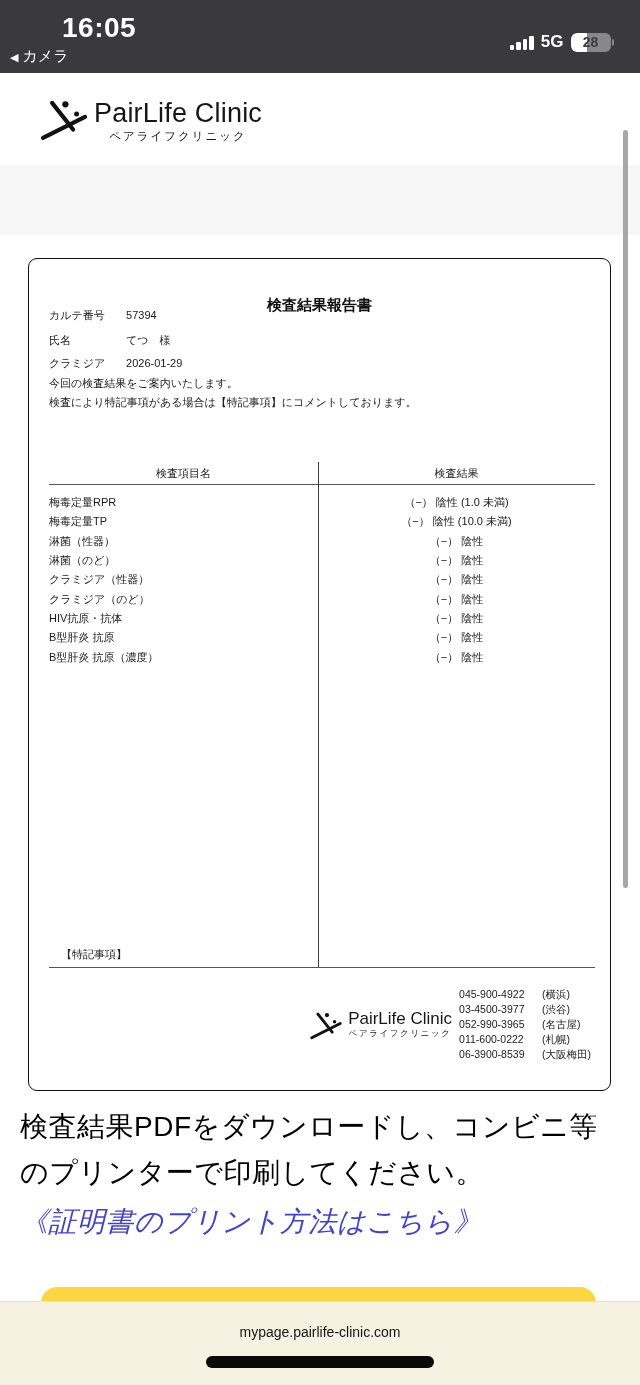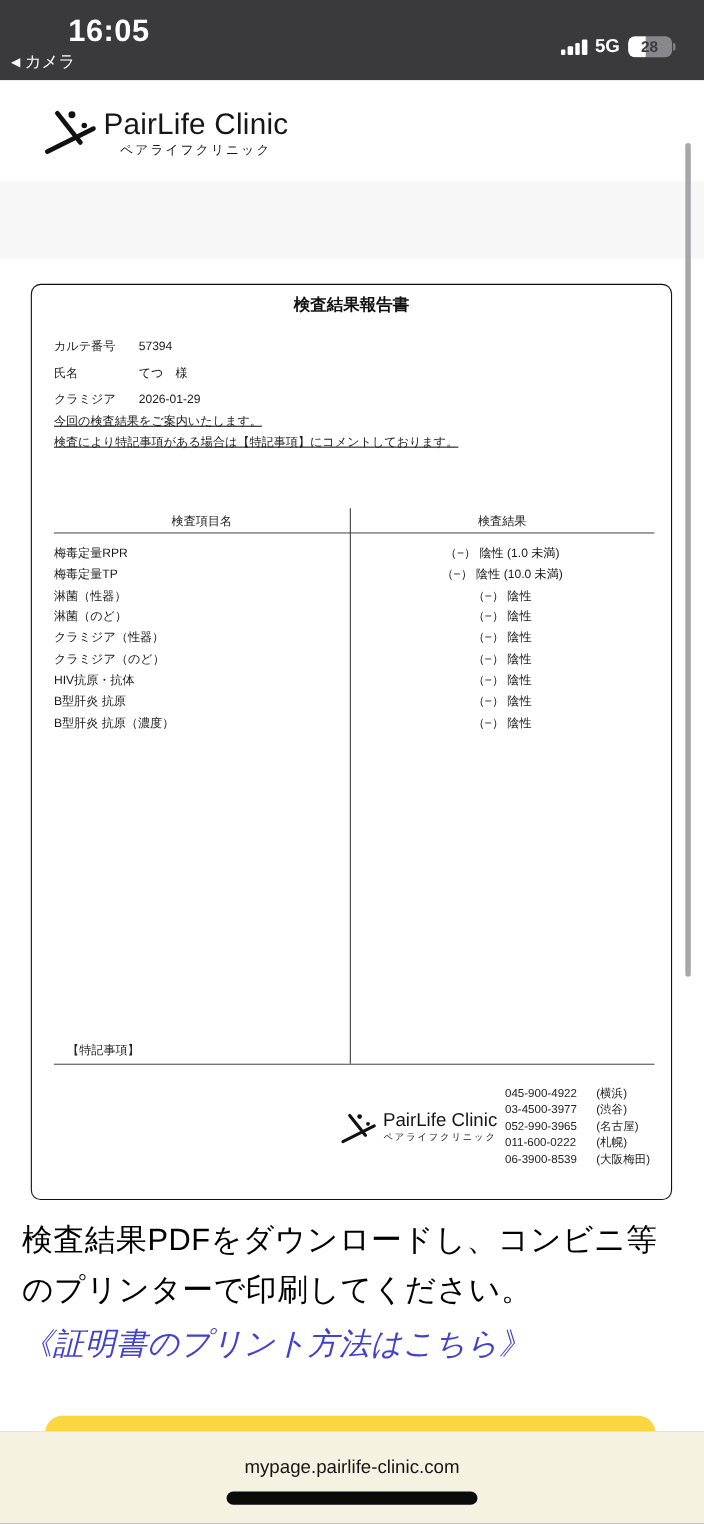--- a/index.html
+++ b/index.html
@@ -30,26 +30,26 @@
   
   .app-header { position:absolute; left:0; top:73px; width:640px; height:92px; background:#fff; }
   .logo-mark { position:absolute; left:36px; top:16px; }
   .brand-col { position:absolute; left:94px; top:25px; text-align:center; }
   .brand-en { font-size:27px; font-weight:500; color:#161616; letter-spacing:.2px; line-height:30px; }
   .brand-kana { font-size:11.5px; color:#161616; letter-spacing:2px; margin-top:1px; }
   .gray-band { position:absolute; left:0; top:165px; width:640px; height:70px; background:#f7f7f7; }
   
   .card { position:absolute; left:28px; top:258px; width:583px; height:833px; background:#fff;
           border:1.5px solid #101010; border-radius:9px; font-size:11px; }
-  .card-title { position:absolute; left:0; top:9px; width:100%; text-align:center;
+  .card-title { position:absolute; left:0; top:37px; width:100%; text-align:center;
                 font-size:15px; font-weight:700; color:#111; }
   .field-row { position:absolute; left:20px; height:16px; line-height:16px; }
   .field-row .f-label { display:inline-block; width:74px; }
   .fr-0 { top:48px; } .fr-1 { top:73px; } .fr-2 { top:96px; }
-  .intro { position:absolute; left:20px; top:115px; line-height:19px;text-decoration:underline; }
+  .intro { position:absolute; left:20px; top:115px; line-height:19px; }
   .rtable { position:absolute; left:20px; top:159px; width:546px; height:506px; border-bottom:1px solid #555;margin-top:44px; }
   .vline { position:absolute; left:269px; top:0; bottom:0; width:1px; background:#3d3d3d; }
   .thead { display:flex; height:23px; align-items:center; border-bottom:1px solid #555; color:#222; }
   .thead .h1 { width:269px; text-align:center; }
   .thead .h2 { flex:1; text-align:center; }
   .trows { margin-top:8px; }
   .trow { display:flex; height:19.3px; align-items:center; }
   .trow .c1 { width:269px; padding-left:0; }
   .trow .c2 { flex:1; text-align:center; }
   .notes { position:absolute; left:32px; top:688px; font-size:11px; color:#222; }
@@ -62,21 +62,21 @@
   .phone-row .num { display:inline-block; width:80px; }
   
   .instructions { position:absolute; left:20px; top:1104px; width:606px; font-size:28px;
                   line-height:46px; color:#000; letter-spacing:.5px; }
   .print-link { display:block; margin-top:3px; color:#4242cf; text-decoration:none; cursor:pointer;font-style:italic; }
   
   .yellow-cta { position:absolute; left:41px; top:1287px; width:555px; height:34px;
                 background:#fbd640; border-radius:16px 16px 0 0; cursor:pointer; }
   .url-bar { position:absolute; left:0; top:1301px; width:640px; height:84px;
              background:#f6f2e1; border-top:1px solid #e6e2d2; }
-  .url-text { margin-top:22px; text-align:center; font-size:17px; color:#151515; }
+  .url-text { margin-top:22px; text-align:center; font-size:14px; color:#151515; }
   .home-indicator { position:absolute; left:50%; margin-left:-114px; top:1356px;
                     width:228px; height:12px; border-radius:6px; background:#0a0a0a; cursor:pointer; }
   .scrollbar { position:absolute; right:12px; top:130px; width:5px; height:758px;
                border-radius:2.5px; background:#97979c; opacity:.85; cursor:pointer; }
 </style>
 </head>
 <body>
 
 <div class="screen">
 

